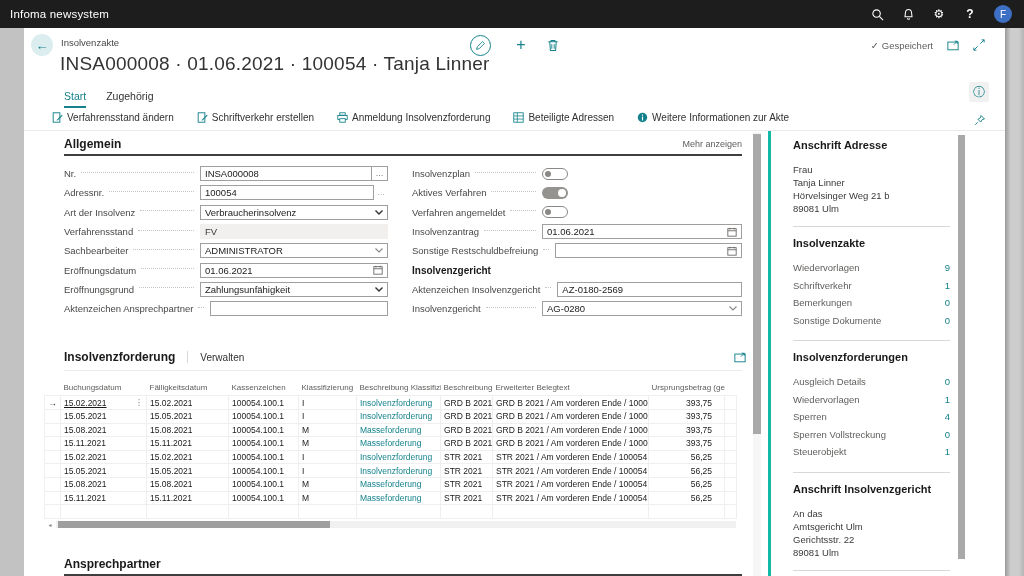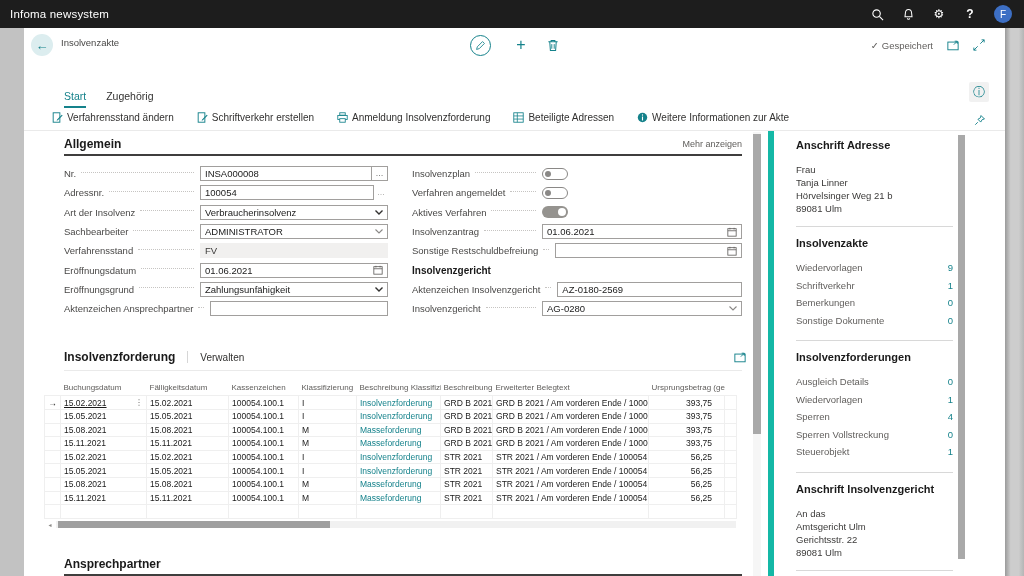--- a/index.html
+++ b/index.html
@@ -87,21 +87,21 @@
   .hs-track { flex:1; height:7px; background:#f1f1f1; position:relative; cursor:pointer; }
   .hs-thumb { position:absolute; left:2px; top:0; width:272px; height:7px; background:#9f9f9f; }
 
   .ansprech { margin-top:28px; }
 
   
   .vscroll-main { position:absolute; left:729px; top:104px; width:8px; height:444px; background:#f6f6f6; }
   .vscroll-main .vthumb { position:absolute; left:0; top:2px; width:8px; height:300px; background:#a9a9a9; }
 
   
-  .factbox { position:absolute; left:744px; top:103px; width:237px; height:445px; border-left:6px solid #14b8a6; background:#fff; padding:8px 0 0 22px; overflow:hidden; }
+  .factbox { position:absolute; left:744px; top:103px; width:237px; height:445px; border-left:3px solid #14b8a6; background:#fff; padding:8px 0 0 22px; overflow:hidden; }
   .fb-sec { width:157px; }
   .fb-title { font-size:11px; font-weight:bold; color:#1a1a1a; margin-bottom:10px; }
   .fb-line { font-size:9.5px; color:#3b3a39; line-height:13px; }
   .fb-addr { margin-top:12px; }
   .fb-item { display:flex; justify-content:space-between; align-items:center; height:17.5px; }
   .fb-item .lbl { font-size:9.5px; color:#605e5c; }
   .fb-item .val { font-size:9.5px; color:#15828b; cursor:pointer; }
   .fb-divider { border-top:1px solid #d8d8d8; margin:11px 0 10px 0; width:157px; }
   .vscroll-fb { position:absolute; right:40px; top:4px; width:7px; height:424px; background:#a9a9a9; }
 
@@ -128,20 +128,21 @@
     <span class="tb-ic">⚙</span>
     <span class="tb-ic" style="font-weight:bold;">?</span>
     <span class="avatar">F</span>
   </div>
 </div>
 
 <div class="shell">
 
   <div class="back-btn">←</div>
   <div class="breadcrumb">Insolvenzakte</div>
+  <div class="page-title">INSA000008 · 01.06.2021 · 100054 · Tanja Linner</div>
 
   <div class="hdr-ic pencil-circle">
     <svg class="ic" width="11" height="11" viewBox="0 0 14 14">
         <path d="M2 12l1-3.4L9.6 2 12 4.4 5.4 11 2 12z" fill="none" stroke="#15828b" stroke-width="1.1"></path>
       </svg>
   </div>
   <div class="hdr-ic new-btn">+</div>
   <div class="hdr-ic" style="left:520px; top:8px; width:18px; height:18px;">
     <svg class="ic" width="12" height="13" viewBox="0 0 12 14">
         <path d="M1 3h10M4 3V1.5h4V3" fill="none" stroke="#15828b" stroke-width="1.1"></path>
@@ -270,39 +271,39 @@
                 <span class="val">Verbraucherinsolvenz</span>
                 <span>
                   <svg class="ic" width="8" height="5" viewBox="0 0 8 5">
                     <polyline points="0.5,0.5 4,4 7.5,0.5" fill="none" stroke="#323130" stroke-width="1.4"></polyline>
                   </svg>
                 </span>
               </span>
             </span>
           </div>
           <div class="frow">
+            <span class="flabel">Verfahrensstand</span>
+            <span class="dots"></span>
+            <span class="fctrl">
+              <span class="box disabled">
+                <span class="val">FV</span>
+              </span>
+            </span>
+          </div>
+          <div class="frow">
             <span class="flabel">Sachbearbeiter</span>
             <span class="dots"></span>
             <span class="fctrl">
               <span class="box">
                 <span class="val">ADMINISTRATOR</span>
                 <span>
                   <svg class="ic" width="8" height="5" viewBox="0 0 8 5">
                     <polyline points="0.5,0.5 4,4 7.5,0.5" fill="none" stroke="#8a8886" stroke-width="1.1"></polyline>
                   </svg>
                 </span>
-              </span>
-            </span>
-          </div>
-          <div class="frow">
-            <span class="flabel">Verfahrensstand</span>
-            <span class="dots"></span>
-            <span class="fctrl">
-              <span class="box disabled">
-                <span class="val">FV</span>
               </span>
             </span>
           </div>
           <div class="frow">
             <span class="flabel">Eröffnungsdatum</span>
             <span class="dots"></span>
             <span class="fctrl">
               <span class="box">
                 <span class="val">01.06.2021</span>
                 <span>
@@ -344,33 +345,33 @@
           <div class="frow">
             <span class="flabel">Insolvenzplan</span>
             <span class="dots"></span>
             <span class="fctrl">
               <span class="toggle off">
                 <span class="knob"></span>
               </span>
             </span>
           </div>
           <div class="frow">
+            <span class="flabel">Aktives Verfahren</span>
+            <span class="dots"></span>
+            <span class="fctrl">
+              <span class="toggle on">
+                <span class="knob"></span>
+              </span>
+            </span>
+          </div>
+          <div class="frow">
             <span class="flabel">Verfahren angemeldet</span>
             <span class="dots"></span>
             <span class="fctrl">
               <span class="toggle off">
-                <span class="knob"></span>
-              </span>
-            </span>
-          </div>
-          <div class="frow">
-            <span class="flabel">Aktives Verfahren</span>
-            <span class="dots"></span>
-            <span class="fctrl">
-              <span class="toggle on">
                 <span class="knob"></span>
               </span>
             </span>
           </div>
           <div class="frow">
             <span class="flabel">Insolvenzantrag</span>
             <span class="dots"></span>
             <span class="fctrl">
               <span class="box">
                 <span class="val">01.06.2021</span>

